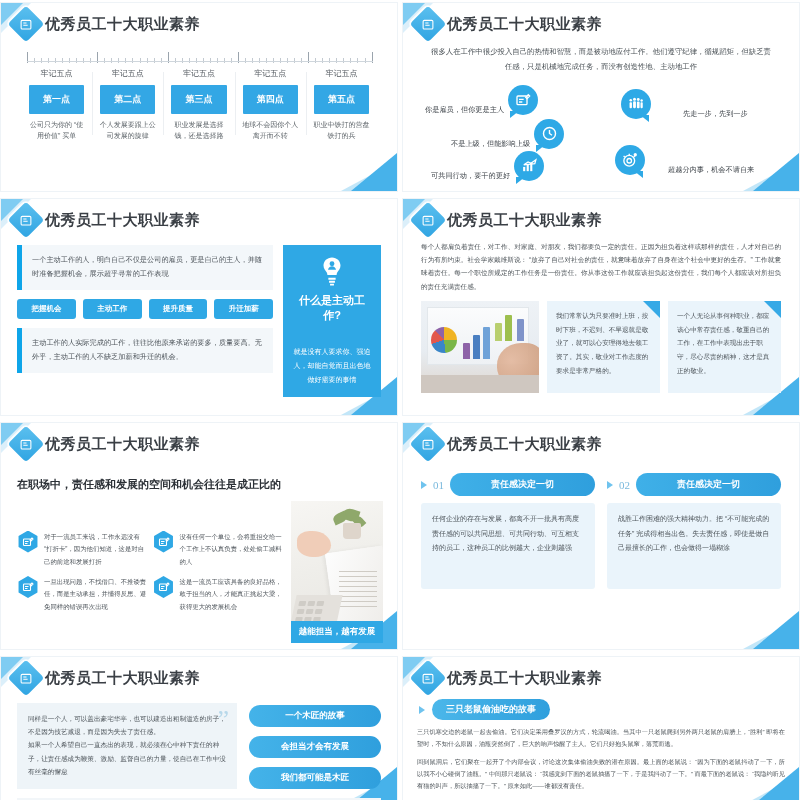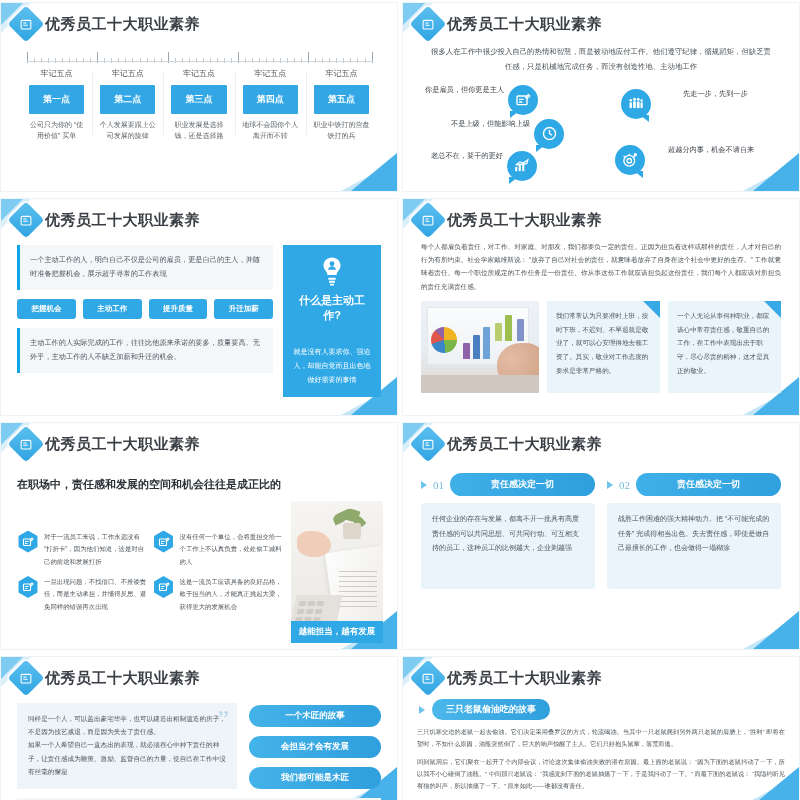--- a/index.html
+++ b/index.html
@@ -92,40 +92,40 @@
   .pt-sub { font-size: 8px; color: #555b61; margin-bottom: 6px; }
   .pt-badge {
     background: #33a7e5; color: #fff; font-size: 9px; font-weight: 700;
     margin: 0 8px; padding: 8px 0; border-radius: 1px;
   }
   .pt-desc { font-size: 7px; color: #5a6view; color:#5c6368; line-height: 1.5; margin: 6px 6px 0 6px; }
 
   
   .s2-lead { font-size: 7.4px; color: #4b5257; line-height: 2.0; text-align: center; margin: 8px 26px 0 26px; }
   .bubbles { position: relative; height: 96px; margin-top: 4px; }
-  .bub { position: absolute; display: flex; align-items: flex-start; gap: 4px; font-family: Liberation Mono, monospace; }
+  .bub { position: absolute; display: flex; align-items: flex-end; gap: 4px; font-family: Liberation Mono, monospace; }
   .bub-circle {
     width: 30px; height: 30px; border-radius: 50%;
     background: #2ea9e6; color: #fff;
     display: flex; align-items: center; justify-content: center;
     position: relative; flex: none;
   }
   .bub-circle::after {
     content: ""; position: absolute; width: 0; height: 0;
     border-top: 7px solid #2ea9e6; border-right: 9px solid transparent;
     left: 2px; bottom: -3px;
   }
   .bub.right .bub-circle::after { left: auto; right: 2px; border-right: none; border-left: 9px solid transparent; }
   .bub-label { font-size: 7.2px; color: #3d4349; white-space: nowrap; }
 
   
   .s3-wrap { display: flex; gap: 10px; padding: 12px 16px 0 16px; }
   .s3-left { flex: 1; }
   .quote-box {
-    background: #f3f7fa; border-left: 3px solid #0ea5e9;
+    background: #f3f7fa; border-left: 5px solid #0ea5e9;
     padding: 8px 10px; font-size: 7.2px; color: #4e555b; line-height: 2.0;
   }
   .chip-row { display: flex; gap: 7px; margin: 9px 0; }
   .chip {
     background: #2fa8e5; color: #fff; font-size: 7.5px; font-weight: 700;
     padding: 5px 8px; border-radius: 3px; flex: 1; text-align: center;
   }
   .s3-right {
     width: 98px; background: #2fa8e5; color: #fff; text-align: center;
     padding: 10px 8px; flex: none;
@@ -394,21 +394,21 @@
           <span class="bub-label">不是上级，但能影响上级</span>
           <span class="bub-circle">
             <svg width="17" height="17" viewBox="0 0 24 24" fill="none" stroke="#fff" stroke-width="2">
               <circle cx="12" cy="12" r="8.5"></circle>
                 <path d="M12 7v5l3.5 2.5"></path>
             </svg>
           </span>
         </div>
 
         <div class="bub" style="left:28px; top:72px;">
-          <span class="bub-label">老总不在，要干的更好</span>
+          <span class="bub-label">可共同行动，要干的更好</span>
           <span class="bub-circle">
             <svg width="17" height="17" viewBox="0 0 24 24" fill="#fff">
               <rect x="3" y="14" width="3" height="6"></rect>
                 <rect x="8" y="11" width="3" height="9"></rect>
                 <rect x="13" y="8" width="3" height="12"></rect>
               <path d="M4 11l6-4 4 2 7-5-1.5 5.5z" fill="none" stroke="#fff" stroke-width="1.8"></path>
             </svg>
           </span>
         </div>
 

